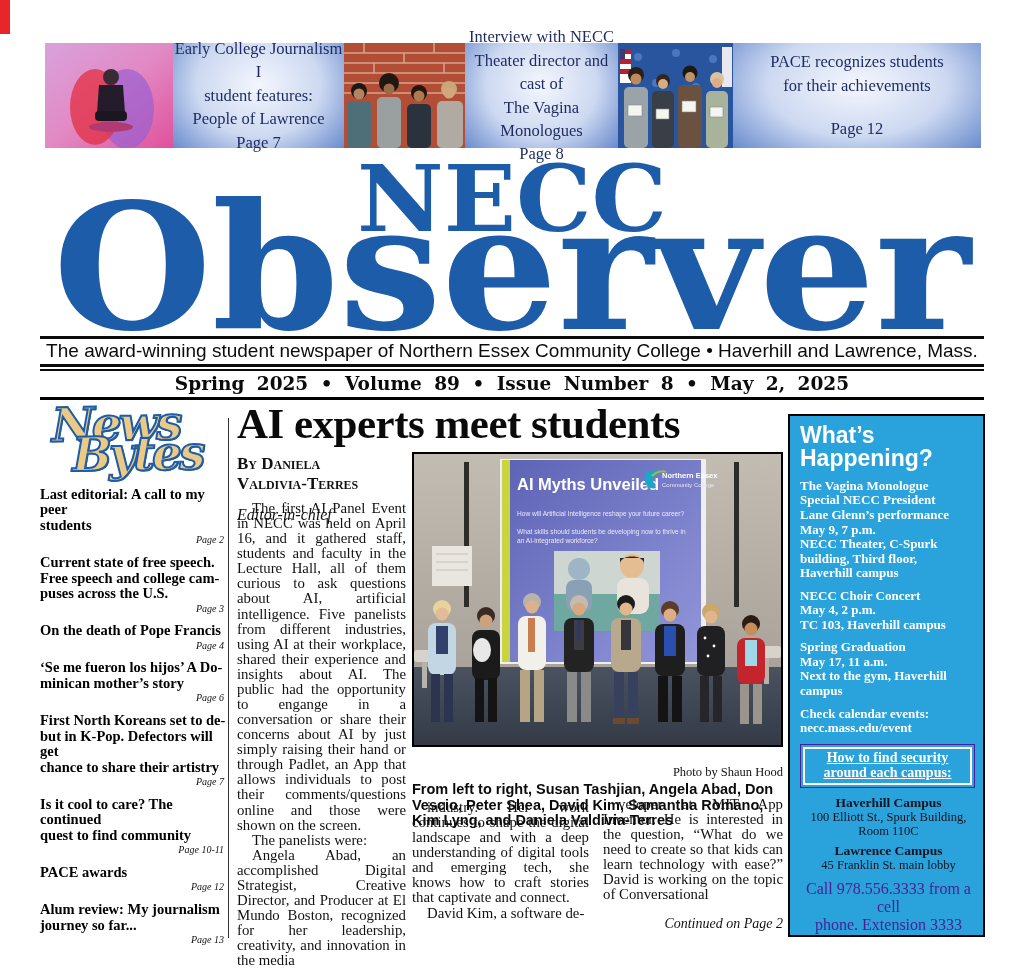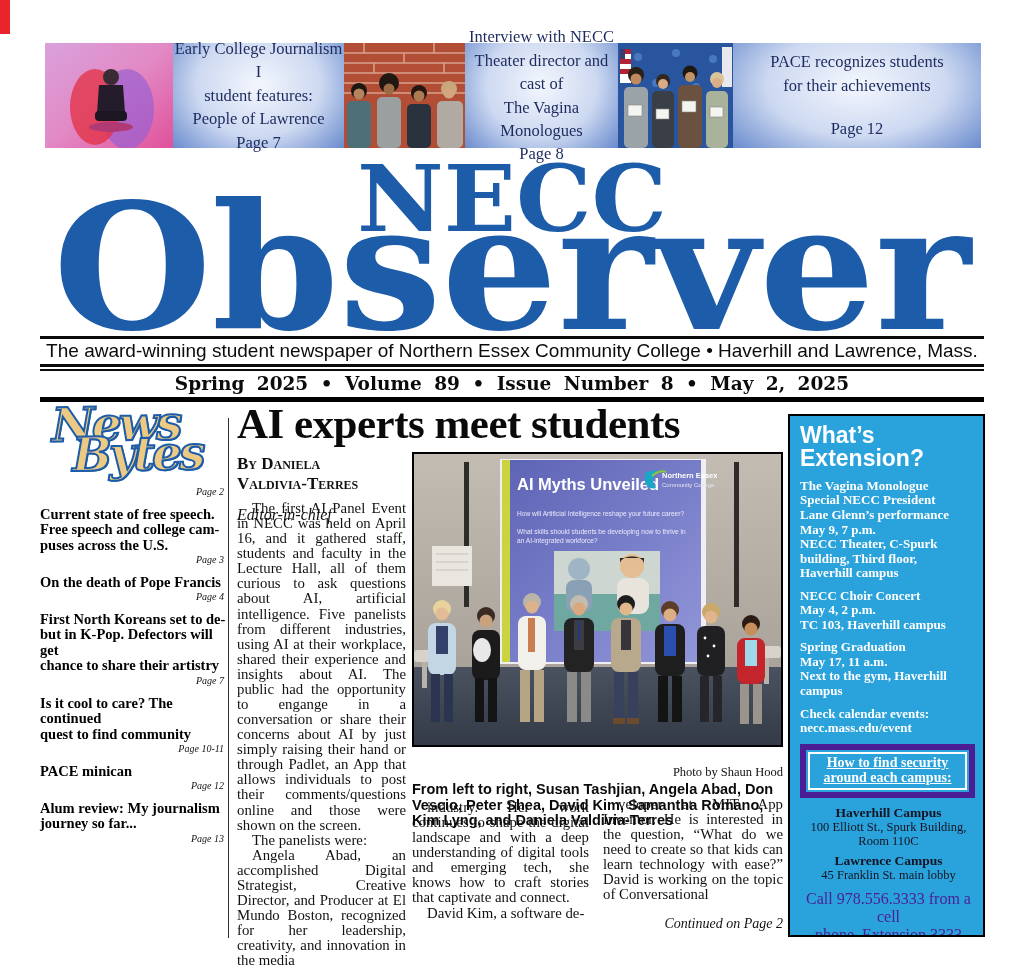--- a/index.html
+++ b/index.html
@@ -19,21 +19,21 @@
                font-size:16.5px; line-height:1.42; }
   .promo-page { margin-top:0; }
   .promo-page.gap { margin-top:20px; }
 
   
   .masthead { position:absolute; left:40px; top:157px; width:944px; height:178px; }
   .tagline { position:absolute; left:40px; top:336px; width:944px; border-top:3px solid #0b0b0b;
              border-bottom:3px solid #0b0b0b; padding:1px 0 2px; text-align:center;
              font-family:Liberation Sans, sans-serif; font-size:19px; color:#0b0b0b; }
   .issueline { position:absolute; left:40px; top:369px; width:944px; border-top:2px solid #0b0b0b;
-               border-bottom:5px solid #000000; padding:2px 0 3px; text-align:center; font-weight:bold;
+               border-bottom:3px solid #000000; padding:2px 0 3px; text-align:center; font-weight:bold;
                font-family:"DejaVu Serif", serif; font-size:18.5px; word-spacing:6px; color:#0b0b0b; }
 
   
   .newsbytes { position:absolute; left:40px; top:404px; width:187px; }
   .nb-divider { position:absolute; left:228px; top:418px; width:1px; height:520px; background:#333; }
   .nb-logo { margin-bottom:12px; transform:rotate(-1deg); }
   .nb-line { font-family:"DejaVu Serif", serif; font-style:italic; font-weight:700; font-size:47px;
              line-height:0.86; color:#ecca84; letter-spacing:-3px;
              -webkit-text-stroke:2px #1d5ca9; text-shadow:1px 1px 0 #1d5ca9; }
   .nb-line.l1 { margin-left:12px; }
@@ -62,21 +62,21 @@
   .photo-credit { text-align:right; font-weight:normal; font-size:12.5px; margin-top:18px; }
   .photo-caption { font-family:"Liberation Sans", sans-serif; font-weight:bold; font-size:14.5px;
                    line-height:1.08; margin-top:2px; color:#0a0a0a; }
 
   
   .happening { position:absolute; left:788px; top:414px; width:197px; height:523px; background:#2aa2db;
                border:2px solid #000; box-sizing:border-box; padding:8px 6px 6px 10px; overflow:hidden; }
   .wh-title { font-family:"Liberation Sans", sans-serif; font-weight:bold; font-size:23px; line-height:1.02;
               color:#fff; margin-bottom:8px; }
   .wh-event { font-weight:bold; font-size:13px; line-height:1.12; color:#fff; margin-bottom:8px; }
-  .wh-sec { border:6px solid #4c1d95; padding:2px; margin:0 2px 7px 0; }
+  .wh-sec { border:1px solid #4c1d95; padding:2px; margin:0 2px 7px 0; }
   .wh-sec-inner { border:2px solid #fff; padding:1px 2px 3px; text-align:center; }
   .wh-sec-text { font-weight:bold; font-size:14px; line-height:1.1; color:#fff; text-decoration:underline; }
   .wh-campus { text-align:center; color:#141422; margin-bottom:5px; }
   .wh-campus-name { font-weight:bold; font-size:13.5px; line-height:1.15; }
   .wh-campus-addr { font-size:12.5px; line-height:1.1; }
   .wh-phone { text-align:center; color:#4c1d95; font-size:16px; line-height:1.13; margin-top:7px; }
 </style>
 </head>
 <body>
 
@@ -211,45 +211,52 @@
 
   <div class="tagline">The award-winning student newspaper of Northern Essex Community College • Haverhill and Lawrence, Mass.</div>
   <div class="issueline">Spring 2025 • Volume 89 • Issue Number 8 • May 2, 2025</div>
 
   <div class="newsbytes">
     <div class="nb-logo">
       <div class="nb-line l1">News</div>
       <div class="nb-line l2">Bytes</div>
     </div>
     <div class="nb-item">
+      <div class="nb-title pre">Last editorial: A call to my peer
+students</div>
       <div class="nb-page">Page 2</div>
     </div>
     <div class="nb-item">
       <div class="nb-title pre">Current state of free speech.
 Free speech and college cam-
 puses across the U.S.</div>
       <div class="nb-page">Page 3</div>
     </div>
     <div class="nb-item">
       <div class="nb-title pre">On the death of Pope Francis</div>
       <div class="nb-page">Page 4</div>
     </div>
     <div class="nb-item">
+      <div class="nb-title pre">‘Se me fueron los hijos’ A Do-
+minican mother’s story</div>
+      <div class="nb-page">Page 6</div>
+    </div>
+    <div class="nb-item">
       <div class="nb-title pre">First North Koreans set to de-
 but in K-Pop. Defectors will get
 chance to share their artistry</div>
       <div class="nb-page">Page 7</div>
     </div>
     <div class="nb-item">
       <div class="nb-title pre">Is it cool to care? The continued
 quest to find community</div>
       <div class="nb-page">Page 10-11</div>
     </div>
     <div class="nb-item">
-      <div class="nb-title pre">PACE minican</div>
+      <div class="nb-title pre">PACE awards</div>
       <div class="nb-page">Page 12</div>
     </div>
     <div class="nb-item">
       <div class="nb-title pre">Alum review: My journalism
 journey so far...</div>
       <div class="nb-page">Page 13</div>
     </div>
 
   </div>
   <div class="nb-divider"></div>
@@ -407,21 +414,21 @@
       <p>David Kim, a software de-</p>
     </div>
     <div class="col col3">
       <p>veloper at MIT App Inventor. He is interested in the question, “What do we need to create so that kids can learn technology with ease?” David is working on the topic of Conversational</p>
     </div>
     <div class="continued">Continued on Page 2</div>
   </div>
 
   <div class="happening">
     <div class="wh-title pre">What’s
-Extension?</div>
+Happening?</div>
     <div class="wh-event pre">The Vagina Monologue
 Special NECC President
 Lane Glenn’s performance
 May 9, 7 p.m.
 NECC Theater, C-Spurk
 building, Third floor,
 Haverhill campus</div>
     <div class="wh-event pre">NECC Choir Concert
 May 4, 2 p.m.
 TC 103, Haverhill campus</div>

